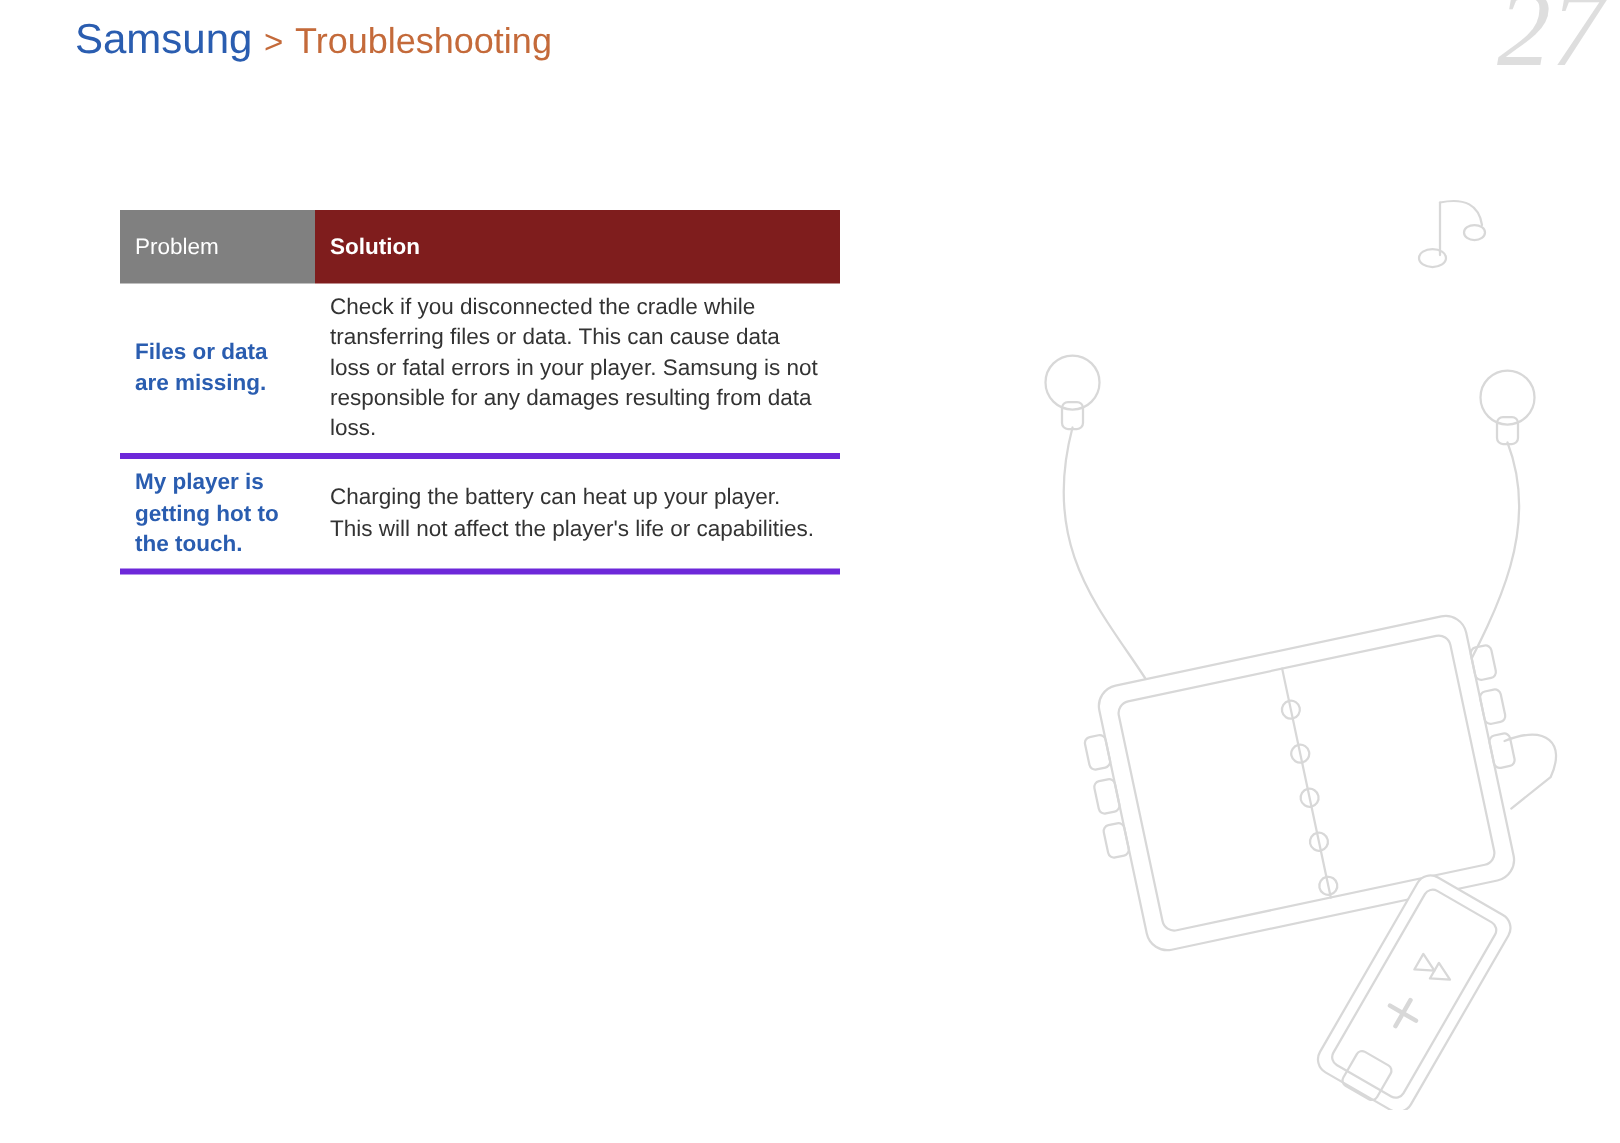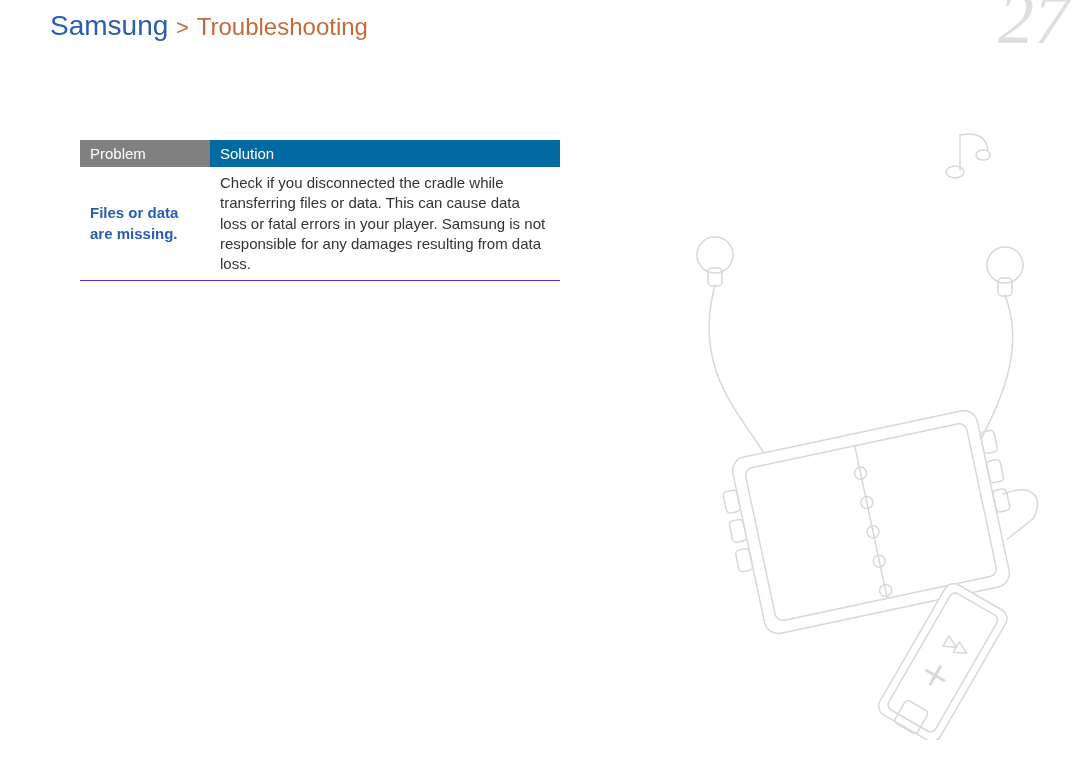--- a/index.html
+++ b/index.html
@@ -47,34 +47,35 @@
     top: 140px;
     width: 480px;
     border-collapse: collapse;
     font-size: 15px;
     font-weight: 300;
   }
   .table th {
     text-align: left;
     color: #ffffff;
     font-weight: 400;
-    padding: 5px 10px;
+    padding: 16px 10px;
     margin-left: 32px;
   }
   .table th:first-child {
     background: #808080;
     width: 110px;
   }
   .table th:last-child {
-    background: #0369a1;
+    background: #7f1d1d;
+    font-weight: bold;
   }
   .table td {
     vertical-align: middle;
     padding: 6px 10px;
-    border-bottom: 1px solid #6d28d9;
+    border-bottom: 4px solid #6d28d9;
     line-height: 1.35;
   }
   .table td.problem {
     color: #2a5db0;
     font-weight: bold;
   }
   .table td.solution {
     color: #333;
   }
   .illustration {
@@ -105,20 +106,24 @@
   <thead>
     <tr>
       <th>Problem</th>
       <th>Solution</th>
     </tr>
   </thead>
   <tbody>
     <tr>
       <td class="problem">Files or data are missing.</td>
       <td class="solution">Check if you disconnected the cradle while transferring files or data. This can cause data loss or fatal errors in your player. Samsung is not responsible for any damages resulting from data loss.</td>
+    </tr>
+    <tr>
+      <td class="problem">My player is getting hot to the touch.</td>
+      <td class="solution">Charging the battery can heat up your player. This will not affect the player's life or capabilities.</td>
     </tr>
   </tbody>
 </table>
 
 <div class="illustration">
   <svg viewBox="0 0 460 620" fill="none" stroke="#d8d8d8" stroke-width="1.5" stroke-linecap="round" stroke-linejoin="round">
 
     <g transform="translate(330,10)">
       <path d="M20 5 L20 40"></path>
       <path d="M20 5 Q45 0 48 20"></path>

